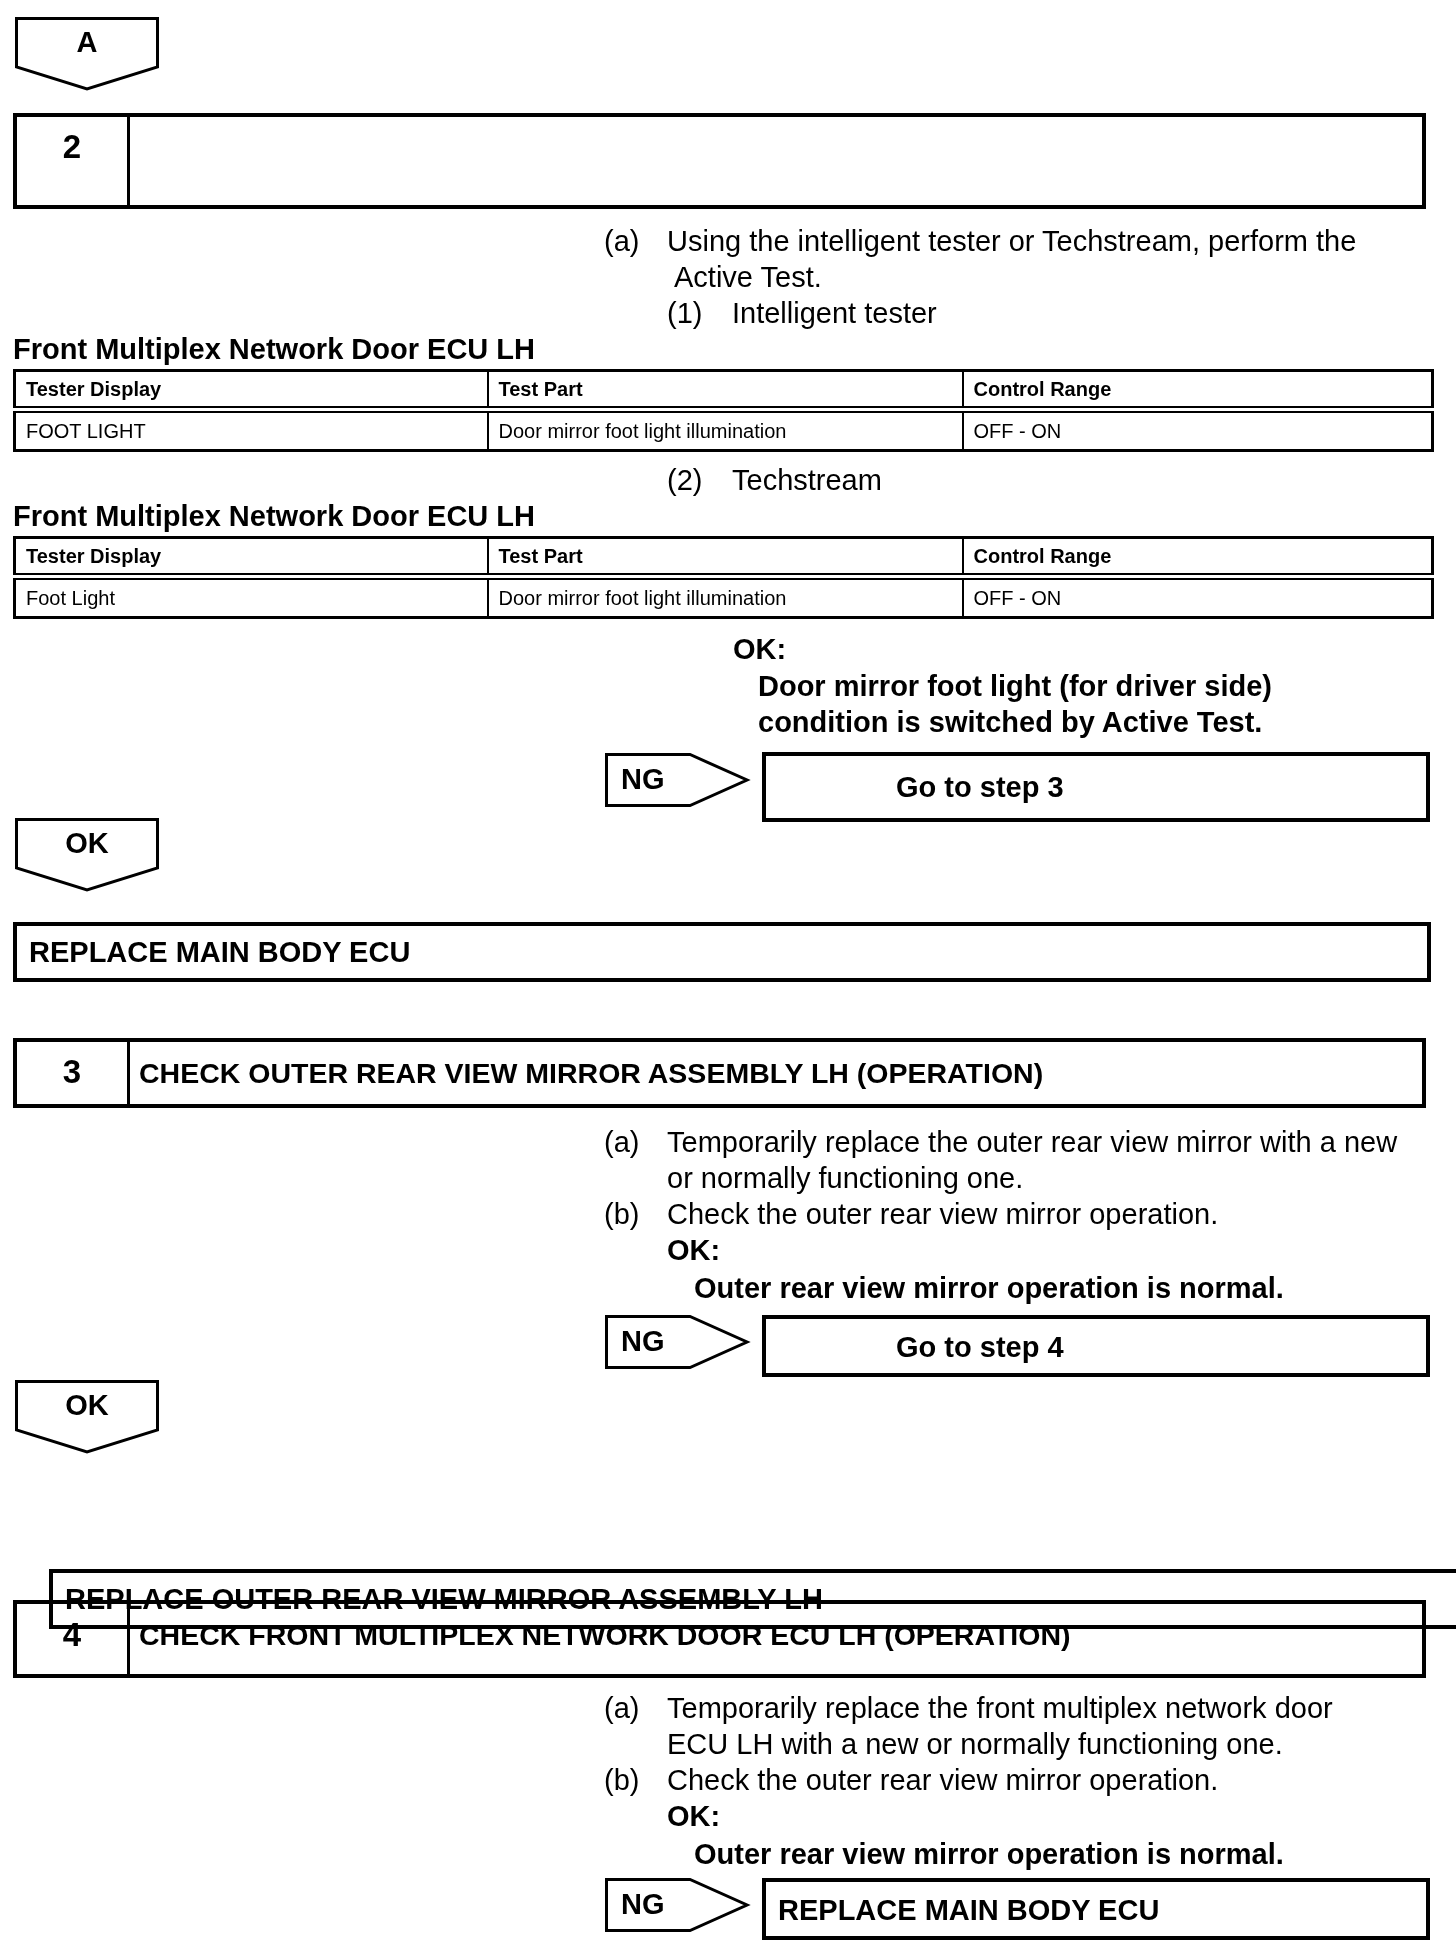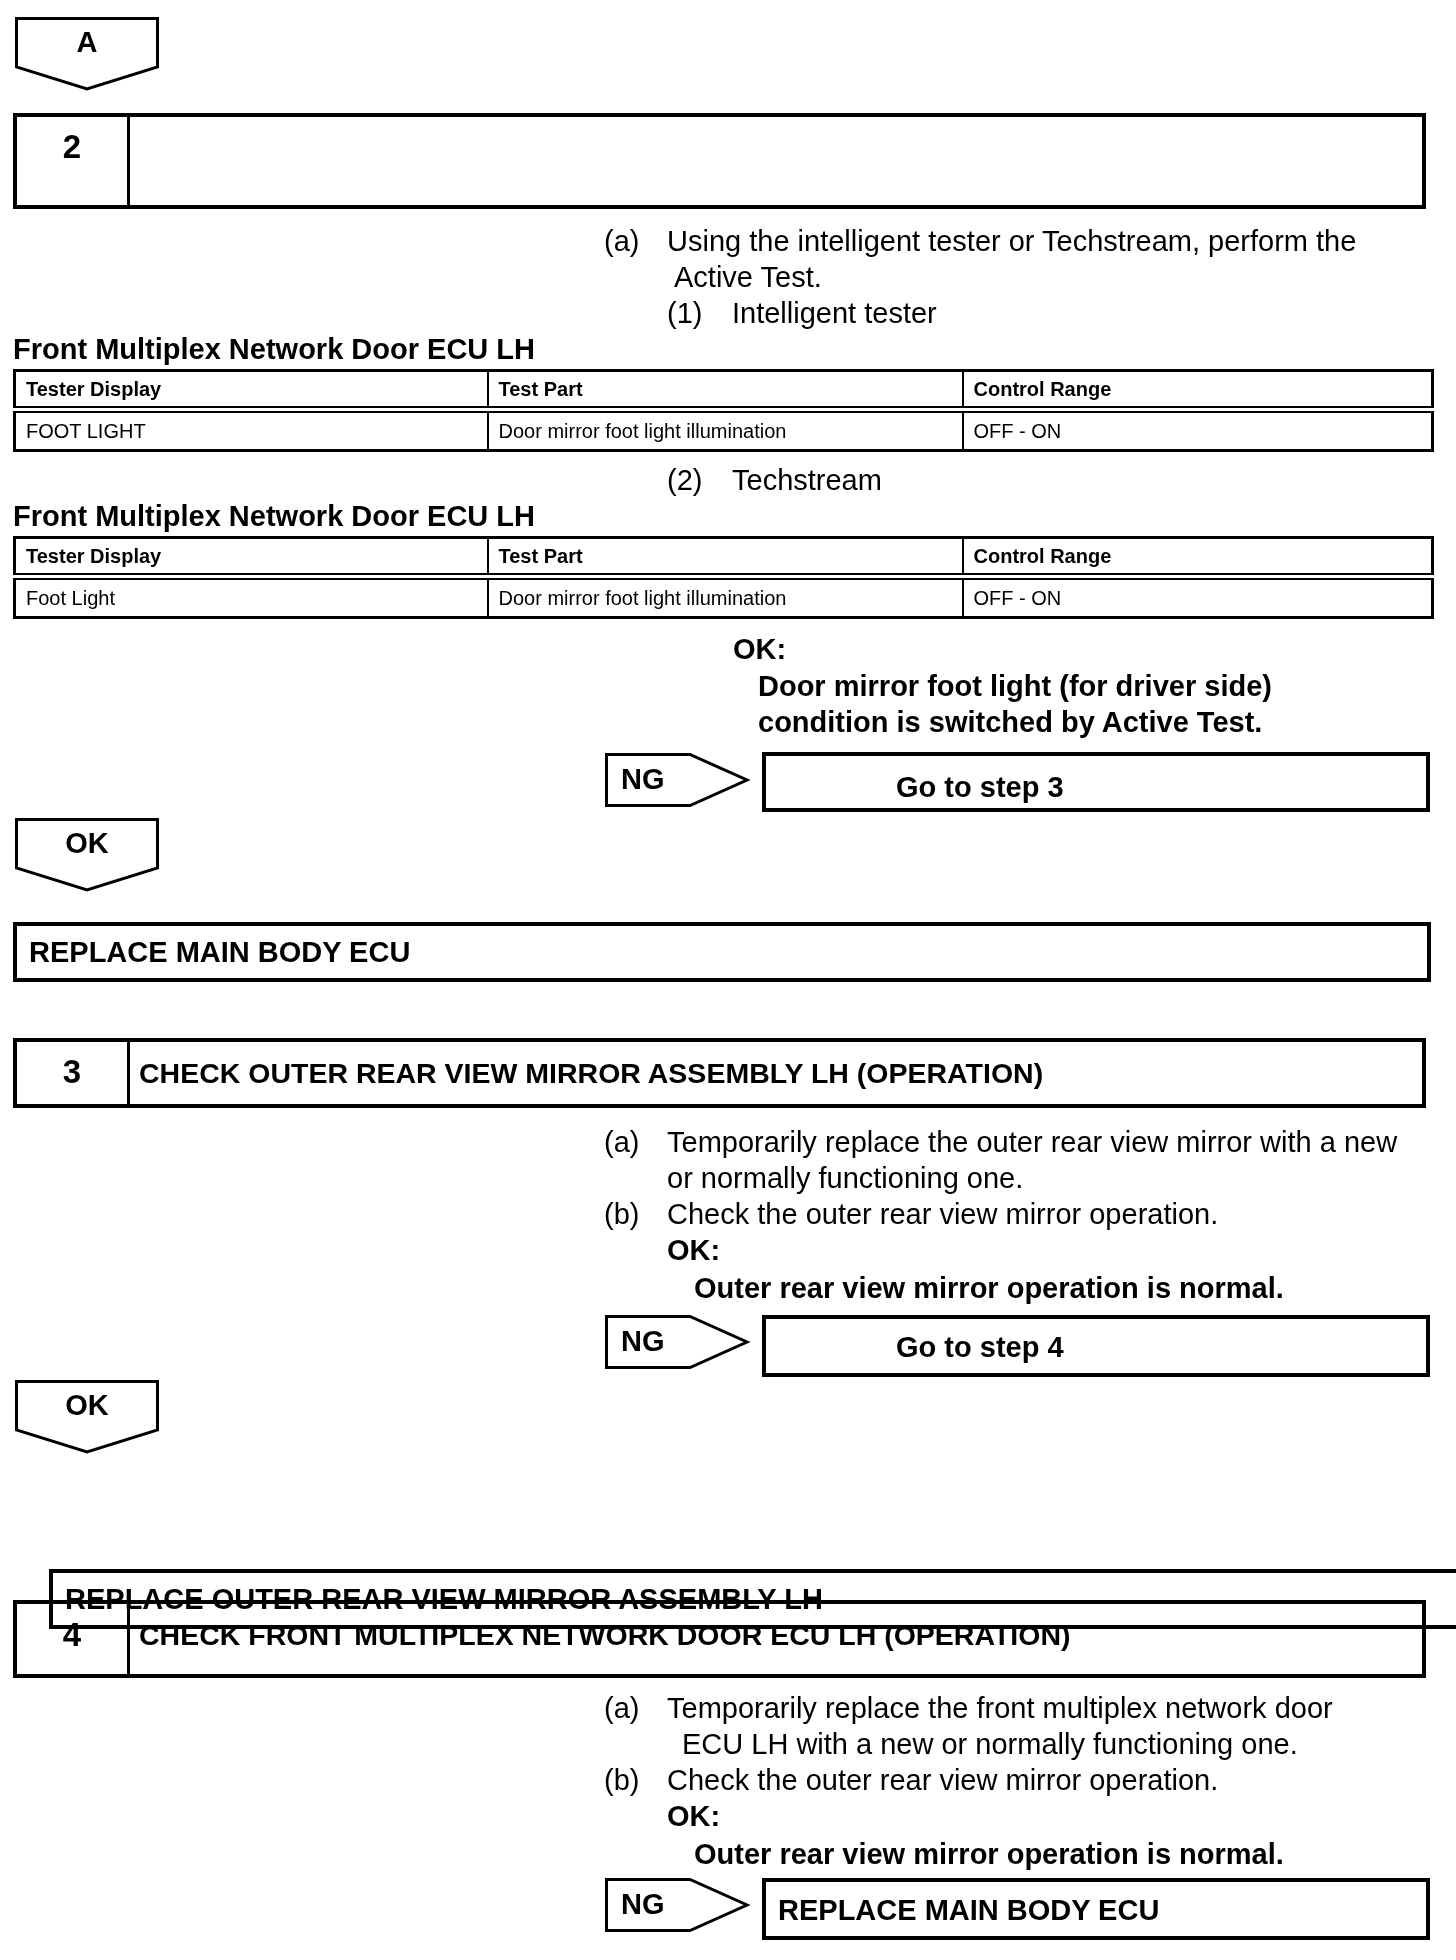--- a/index.html
+++ b/index.html
@@ -115,21 +115,21 @@
 <div class="body-line bold" style="left:733px; top:631px;">OK:</div>
 <div class="body-line bold" style="left:758px; top:668px;">Door mirror foot light (for driver side)</div>
 <div class="body-line bold" style="left:758px; top:704px;">condition is switched by Active Test.</div>
 
 <div class="ng-marker" style="top:753px;">
   <svg viewBox="0 0 145 54">
     <polygon points="1.5,1.5 85,1.5 142,27 85,52.5 1.5,52.5" fill="#fff" stroke="#000" stroke-width="3"></polygon>
   </svg>
   <div class="lbl">NG</div>
 </div>
-<div class="target-box center-ish" style="top:752px; height:60px;">
+<div class="target-box center-ish" style="top:752px; height:70px;">
   <span style="top:5px;">Go to step 3</span>
 </div>
 
 <div class="down-marker" style="left:15px; top:818px;">
   <svg viewBox="0 0 144 74">
     <polygon points="1.5,1.5 142.5,1.5 142.5,50 72,72 1.5,50" fill="#fff" stroke="#000" stroke-width="3"></polygon>
   </svg>
   <div class="lbl">OK</div>
 </div>
 
@@ -167,21 +167,21 @@
 
 <div class="replace-box" style="top:1569px;margin-left:36px;">REPLACE OUTER REAR VIEW MIRROR ASSEMBLY LH</div>
 
 <div class="step-box" style="top:1600px; height:78px;">
   <div class="num" style="line-height:62px;">4</div>
   <div class="title" style="top:13px;">CHECK FRONT MULTIPLEX NETWORK DOOR ECU LH (OPERATION)</div>
 </div>
 
 <div class="body-line" style="left:604px; top:1690px;">(a)</div>
 <div class="body-line" style="left:667px; top:1690px;">Temporarily replace the front multiplex network door</div>
-<div class="body-line" style="left:682px; top:1726px;text-align:right;">ECU LH with a new or normally functioning one.</div>
+<div class="body-line" style="left:667px; top:1726px;text-align:right;">ECU LH with a new or normally functioning one.</div>
 <div class="body-line" style="left:604px; top:1762px;">(b)</div>
 <div class="body-line" style="left:667px; top:1762px;">Check the outer rear view mirror operation.</div>
 <div class="body-line bold" style="left:667px; top:1798px;">OK:</div>
 <div class="body-line bold" style="left:694px; top:1836px;">Outer rear view mirror operation is normal.</div>
 
 <div class="ng-marker" style="top:1878px;">
   <svg viewBox="0 0 145 54">
     <polygon points="1.5,1.5 85,1.5 142,27 85,52.5 1.5,52.5" fill="#fff" stroke="#000" stroke-width="3"></polygon>
   </svg>
   <div class="lbl">NG</div>

